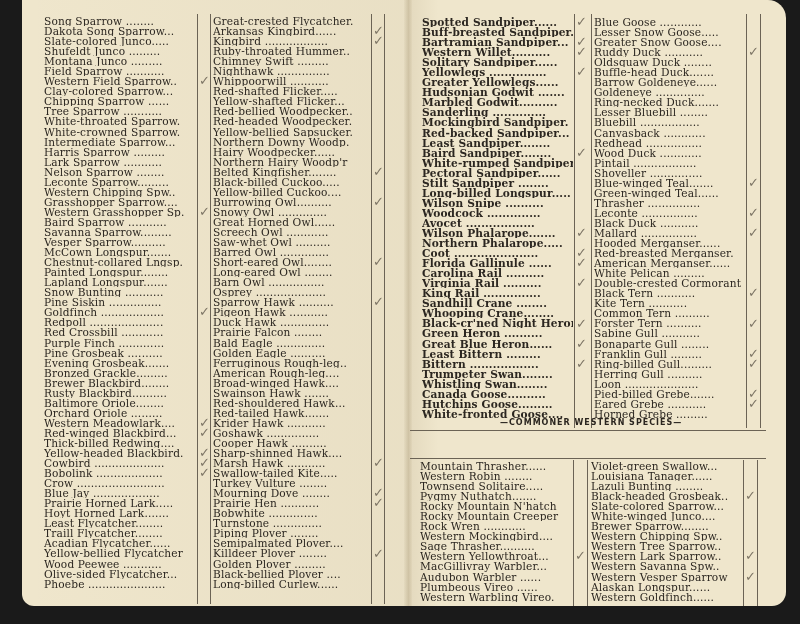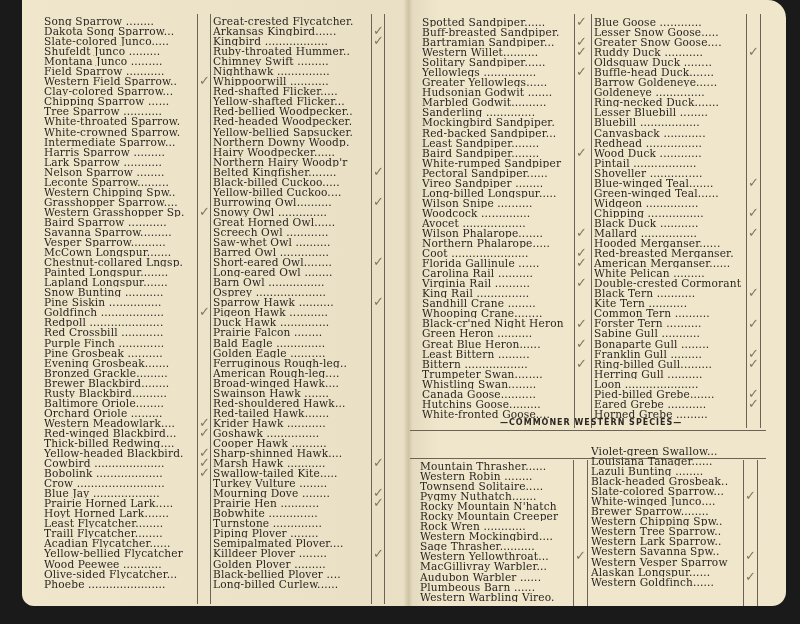--- a/index.html
+++ b/index.html
@@ -175,38 +175,38 @@
     <div class="row">Prairie Hen ...........</div>
     <div class="row">Bobwhite ..............</div>
     <div class="row">Turnstone ..............</div>
     <div class="row">Piping Plover ........</div>
     <div class="row">Semipalmated Plover....</div>
     <div class="row">Killdeer Plover ........</div>
     <div class="row">Golden Plover .........</div>
     <div class="row">Black-bellied Plover ....</div>
     <div class="row">Long-billed Curlew......</div>
   </div>
-<div class="col" id="col3" style="left:422px; top:17px; width:151px;">
+<div class="col" id="col3" style="left:422px; top:17px; width:151px;font-weight:bold;">
     <div class="row">Spotted Sandpiper......</div>
     <div class="row">Buff-breasted Sandpiper.</div>
     <div class="row">Bartramian Sandpiper...</div>
     <div class="row">Western Willet..........</div>
     <div class="row">Solitary Sandpiper......</div>
     <div class="row">Yellowlegs ...............</div>
     <div class="row">Greater Yellowlegs......</div>
     <div class="row">Hudsonian Godwit .......</div>
     <div class="row">Marbled Godwit..........</div>
     <div class="row">Sanderling ..............</div>
     <div class="row">Mockingbird Sandpiper.</div>
     <div class="row">Red-backed Sandpiper...</div>
     <div class="row">Least Sandpiper........</div>
     <div class="row">Baird Sandpiper........</div>
     <div class="row">White-rumped Sandpiper</div>
     <div class="row">Pectoral Sandpiper......</div>
-    <div class="row">Vireo Sandpiper ........</div>
+    <div class="row">Stilt Sandpiper ........</div>
     <div class="row">Long-billed Longspur.....</div>
     <div class="row">Wilson Snipe ..........</div>
     <div class="row">Woodcock ..............</div>
     <div class="row">Avocet ..................</div>
     <div class="row">Wilson Phalarope.......</div>
     <div class="row">Northern Phalarope.....</div>
     <div class="row">Coot ......................</div>
     <div class="row">Florida Gallinule ......</div>
     <div class="row">Carolina Rail ..........</div>
     <div class="row">Virginia Rail ..........</div>
@@ -236,22 +236,22 @@
     <div class="row">Ring-necked Duck.......</div>
     <div class="row">Lesser Bluebill ........</div>
     <div class="row">Bluebill .................</div>
     <div class="row">Canvasback ............</div>
     <div class="row">Redhead ................</div>
     <div class="row">Wood Duck ............</div>
     <div class="row">Pintail ..................</div>
     <div class="row">Shoveller ...............</div>
     <div class="row">Blue-winged Teal.......</div>
     <div class="row">Green-winged Teal......</div>
-    <div class="row">Widgeon ...............</div>
-    <div class="row">Chipping ................</div>
+    <div class="row">Thrasher ...............</div>
+    <div class="row">Leconte ................</div>
     <div class="row">Black Duck ...........</div>
     <div class="row">Mallard ................</div>
     <div class="row">Hooded Merganser......</div>
     <div class="row">Red-breasted Merganser.</div>
     <div class="row">American Merganser......</div>
     <div class="row">White Pelican .........</div>
     <div class="row">Double-crested Cormorant</div>
     <div class="row">Black Tern ...........</div>
     <div class="row">Kite Tern ...........</div>
     <div class="row">Common Tern ..........</div>
@@ -272,24 +272,24 @@
     <div class="row">Townsend Solitaire.....</div>
     <div class="row">Pygmy Nuthatch.......</div>
     <div class="row">Rocky Mountain N'hatch</div>
     <div class="row">Rocky Mountain Creeper</div>
     <div class="row">Rock Wren ............</div>
     <div class="row">Western Mockingbird....</div>
     <div class="row">Sage Thrasher..........</div>
     <div class="row">Western Yellowthroat...</div>
     <div class="row">MacGillivray Warbler...</div>
     <div class="row">Audubon Warbler ......</div>
-    <div class="row">Plumbeous Barn ......</div>
+    <div class="row">Plumbeous Vireo ......</div>
     <div class="row">Western Warbling Vireo.</div>
   </div>
-<div class="col" id="col6" style="left:591px; top:446px; width:151px;">
+<div class="col" id="col6" style="left:591px; top:461px; width:151px;">
     <div class="row">Violet-green Swallow...</div>
     <div class="row">Louisiana Tanager......</div>
     <div class="row">Lazuli Bunting ........</div>
     <div class="row">Black-headed Grosbeak..</div>
     <div class="row">Slate-colored Sparrow...</div>
     <div class="row">White-winged Junco....</div>
     <div class="row">Brewer Sparrow........</div>
     <div class="row">Western Chipping Spw..</div>
     <div class="row">Western Tree Sparrow..</div>
     <div class="row">Western Lark Sparrow..</div>

